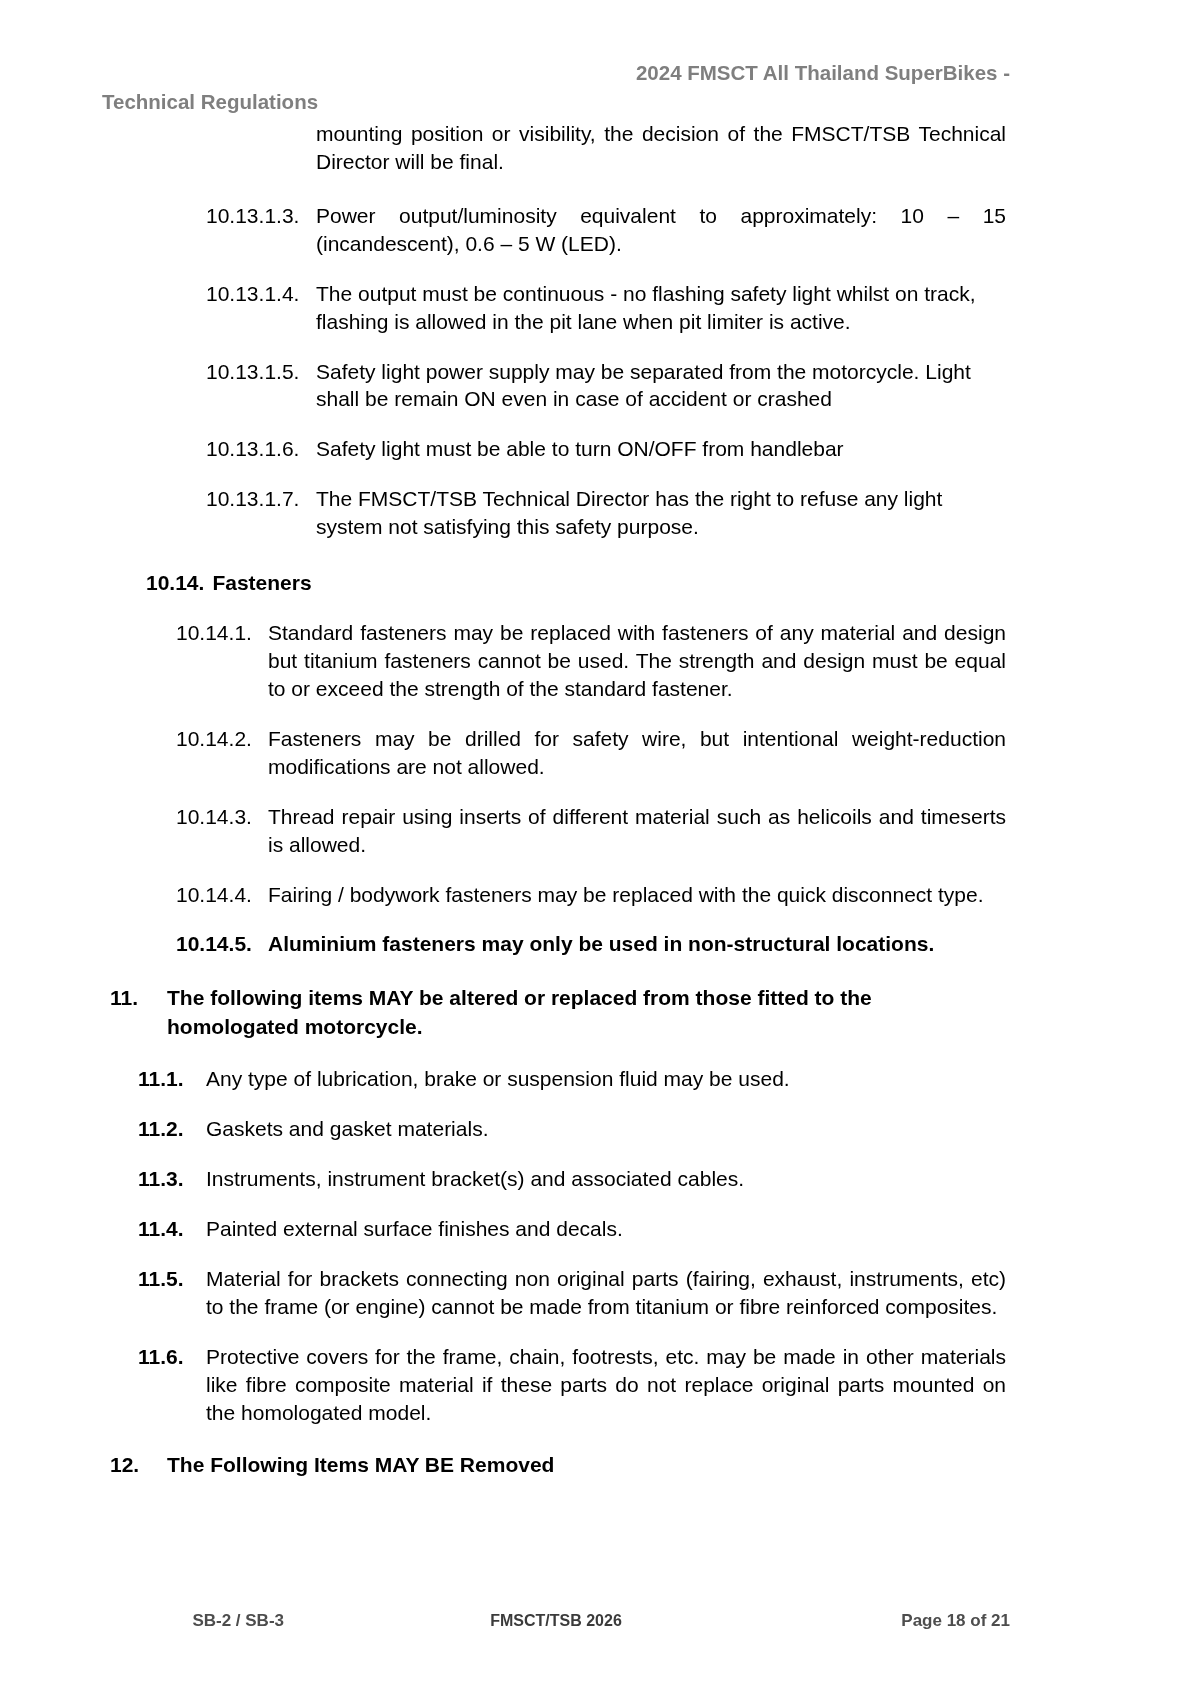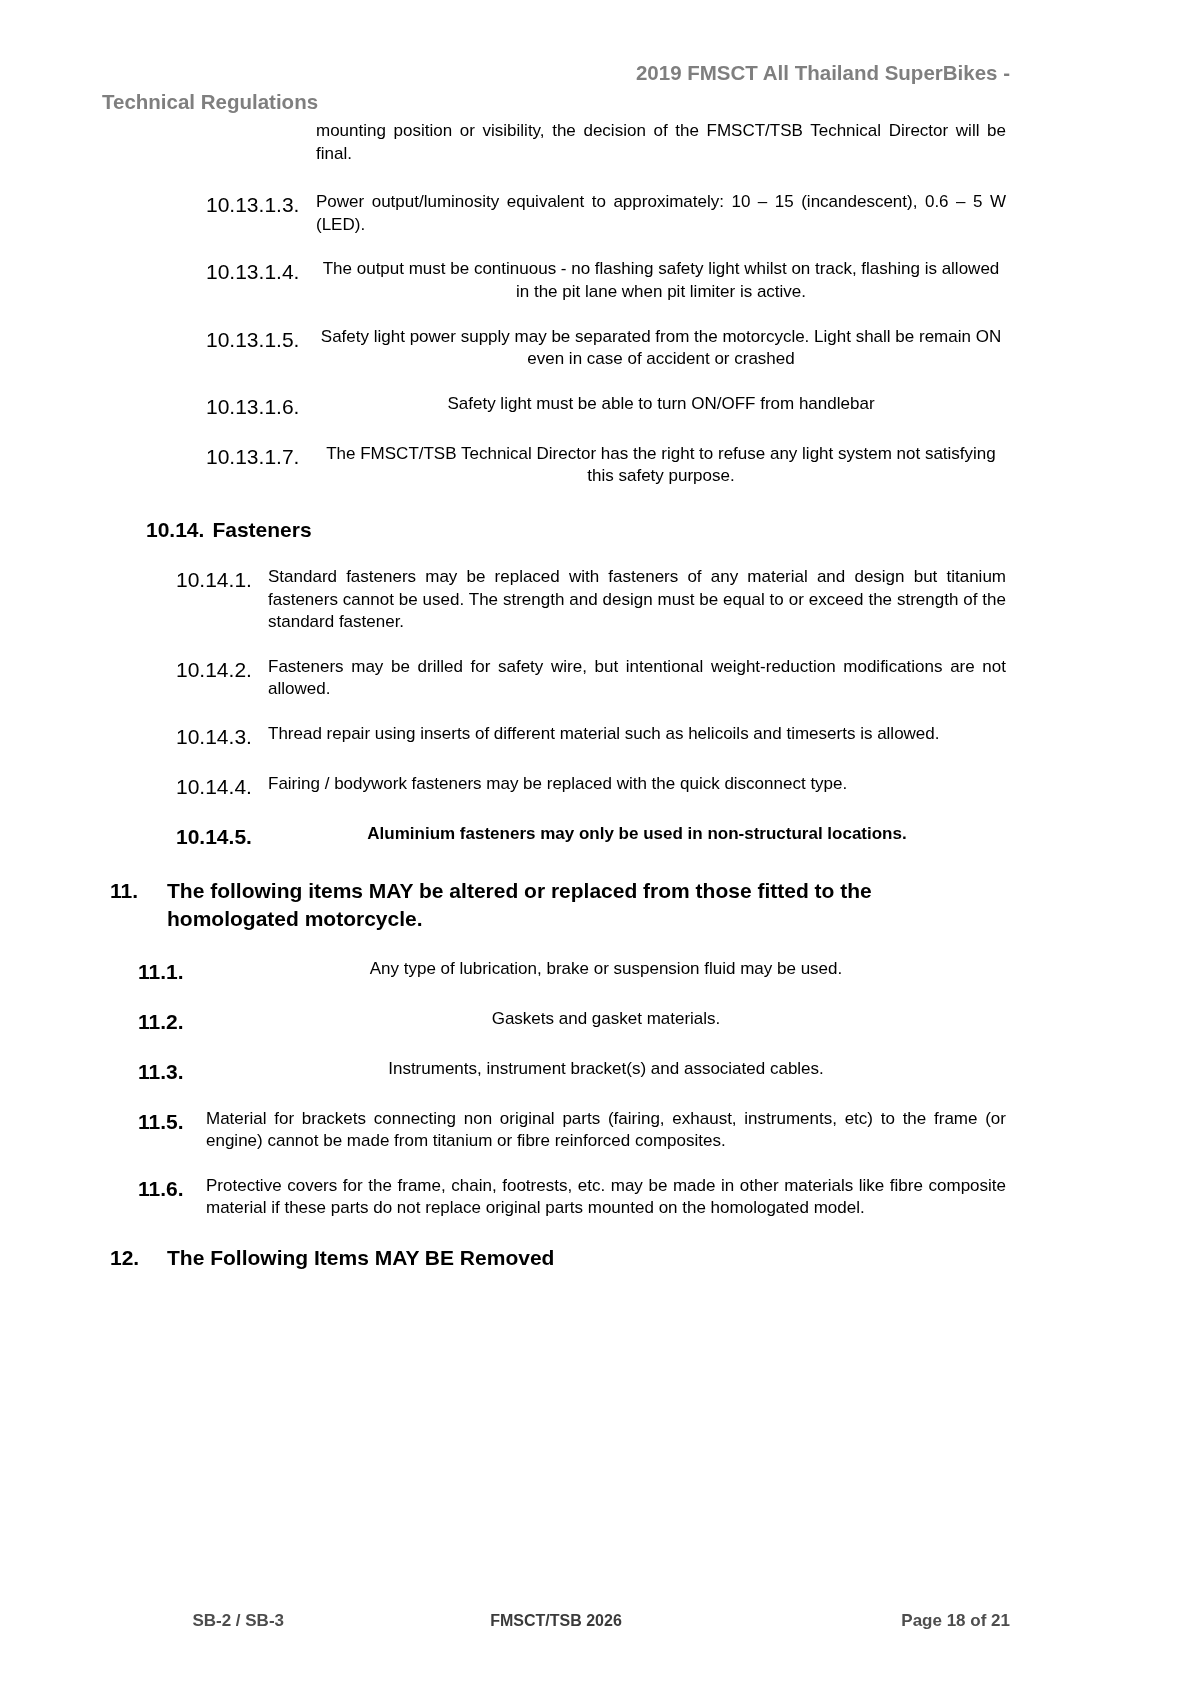--- a/index.html
+++ b/index.html
@@ -58,26 +58,26 @@
   }
   .item .num {
     flex: 0 0 auto;
     font-size: 21px;
     line-height: 1.33;
     white-space: nowrap;
     text-align: left;
   }
   .item .txt {
     flex: 1 1 auto;
-    font-size: 17px;
+    font-size: 21px;
     line-height: 1.33;
     text-align: justify;
     text-justify: inter-word;
   }
-  .item.nojust .txt { text-align: center; }
+  .item.nojust .txt { text-align: left; }
 
   
   .lvl-4 {
     margin-left: 206px;
     margin-right: 184px;
   }
   .lvl-4 .num { width: 110px; }
 
   
   .lvl-3 {
@@ -144,21 +144,21 @@
   .doc-footer .f-left { flex: 0 0 30%; text-align: center; }
   .doc-footer .f-center { flex: 0 0 40%; text-align: center; font-size: 16px; color: #3b3b3b; }
   .doc-footer .f-right { flex: 0 0 30%; text-align: right; }
 </style>
 </head>
 <body>
 
 <div class="page">
 
   <div class="doc-header">
-    <span>2019 FMSCT All Thailand SuperBikes -</span>
+    <span>2024 FMSCT All Thailand SuperBikes -</span>
     <span class="hdr-line2">Technical Regulations</span>
   </div>
 
   <div class="content">
 
     <div class="item lvl-4" style="margin-bottom:26px;">
       <span class="num"></span>
       <span class="txt">mounting position or visibility, the decision of the FMSCT/TSB Technical Director will be final.</span>
     </div>
 
@@ -229,20 +229,24 @@
     <div class="item lvl-2 nojust">
       <span class="num">11.2.</span>
       <span class="txt">Gaskets and gasket materials.</span>
     </div>
 
     <div class="item lvl-2 nojust">
       <span class="num">11.3.</span>
       <span class="txt">Instruments, instrument bracket(s) and associated cables.</span>
     </div>
 
+    <div class="item lvl-2 nojust">
+      <span class="num">11.4.</span>
+      <span class="txt">Painted external surface finishes and decals.</span>
+    </div>
 
     <div class="item lvl-2">
       <span class="num">11.5.</span>
       <span class="txt">Material for brackets connecting non original parts (fairing, exhaust, instruments, etc) to the frame (or engine) cannot be made from titanium or fibre reinforced composites.</span>
     </div>
 
     <div class="item lvl-2" style="margin-bottom:24px;">
       <span class="num">11.6.</span>
       <span class="txt">Protective covers for the frame, chain, footrests, etc. may be made in other materials like fibre composite material if these parts do not replace original parts mounted on the homologated model.</span>
     </div>

